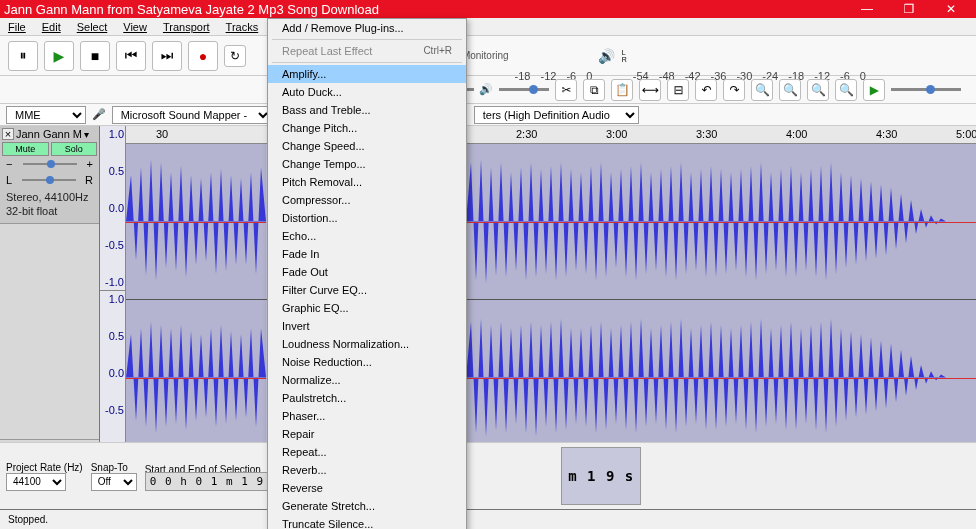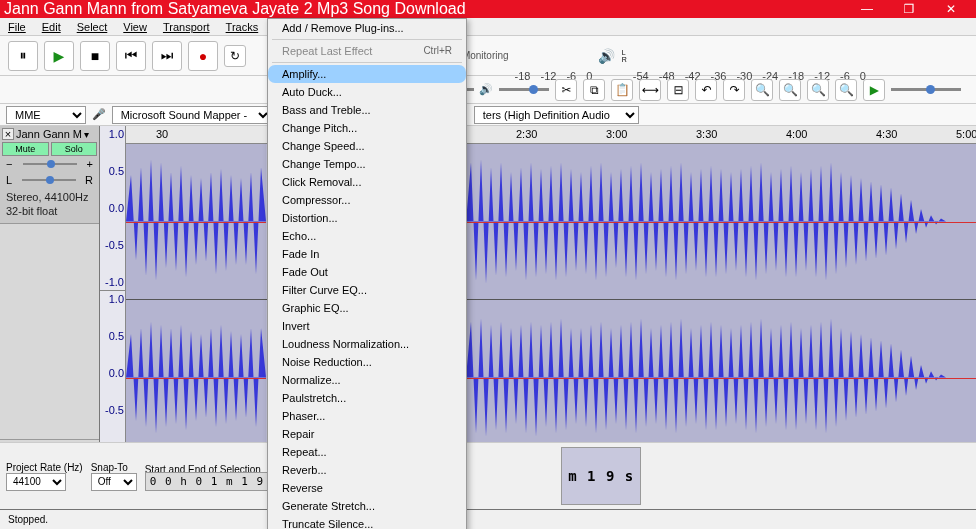--- a/index.html
+++ b/index.html
@@ -1,19 +1,19 @@
 <!DOCTYPE html>
 <html><head>
 <meta charset="utf-8">
 <style>
 * { margin: 0; padding: 0; box-sizing: border-box; font-family: "Segoe UI", Tahoma, sans-serif; font-size: 11px; }
 body { background: #fff; width: 976px; height: 529px; overflow: hidden; position: relative; }
 
 .titlebar { background: #e81123; height: 18px; display: flex; align-items: center; color: #fff; padding: 0 4px; }
-.titlebar .title { flex: 1; font-size: 16px; }
+.titlebar .title { flex: 1; font-size: 13px; }
 .titlebar .winbtns { display: flex; gap: 24px; padding-right: 12px; }
 .titlebar .winbtn { width: 18px; text-align: center; cursor: pointer; font-size: 12px; }
 
 .menubar { background: #f0f0f0; height: 18px; display: flex; align-items: center; border-bottom: 1px solid #ccc; }
 .menubar .menu-item { padding: 2px 8px; cursor: pointer; text-decoration: underline; }
 .menubar .menu-item.open { background: #cce8ff; border: 1px solid #99d1ff; padding: 1px 7px; }
 .menubar .dark-arrow { color: #555; padding: 0 4px; }
 
 .toolbar { background: #f8f8f8; height: 40px; display: flex; align-items: center; padding: 2px 8px; gap: 6px; border-bottom: 1px solid #ccc; }
 .tbtn { width: 30px; height: 30px; border: 1px solid #bbb; border-radius: 3px; background: #fff; display: flex; align-items: center; justify-content: center; cursor: pointer; font-size: 14px; }
@@ -52,21 +52,21 @@
 .wave-tracks { height: calc(100% - 18px); display: flex; flex-direction: column; }
 .wave-ch { flex: 1; background: #b4b4d0; border-bottom: 1px solid #555; position: relative; overflow: hidden; }
 .wave-ch::before { content: ""; position: absolute; left: 0; right: 0; top: 50%; height: 1px; background: #d83030; }
 .wave-svg { width: 100%; height: 100%; }
 .wave-fill { fill: #3838d8; }
 .wave-gap { position: absolute; top: 0; bottom: 0; background: #c0c0d8; }
 
 .effect-menu { position: absolute; left: 267px; top: 18px; width: 200px; background: #f0f0f0; border: 1px solid #999; box-shadow: 2px 2px 6px rgba(0,0,0,.3); z-index: 100; }
 .effect-menu .mi { padding: 3px 14px; cursor: pointer; display: flex; justify-content: space-between; font-size: 11px; }
 .effect-menu .mi.disabled { color: #888; }
-.effect-menu .mi.highlighted { background: #9cd0ff; border-radius: 7px; }
+.effect-menu .mi.highlighted { background: #9cd0ff; }
 .effect-menu .sep { height: 1px; background: #ccc; margin: 2px 4px; }
 .effect-menu .shortcut { color: #666; font-size: 10px; }
 
 .status-area { position: absolute; bottom: 0; left: 0; right: 0; background: #f0f0f0; border-top: 1px solid #ccc; }
 .selection-row { display: flex; align-items: center; padding: 4px 6px; gap: 8px; border-bottom: 1px solid #737373; }
 .sel-label { font-size: 10px; }
 .sel-select { height: 18px; border: 1px solid #999; background: #fff; font-size: 10px; padding: 0 2px; }
 .sel-time { background: #ddd; border: 1px solid #999; padding: 2px 4px; font-family: monospace; font-size: 11px; letter-spacing: 1px; }
 .sel-time.big { font-size: 14px; padding: 20px 6px; background: #c8c8dd; font-weight: bold; }
 .status-line { padding: 4px 8px; font-size: 10px; }
@@ -274,21 +274,21 @@
     <span>Repeat Last Effect</span>
     <span class="shortcut">Ctrl+R</span>
   </div>
   <div class="sep"></div>
   <div class="mi highlighted">Amplify...</div>
   <div class="mi">Auto Duck...</div>
   <div class="mi">Bass and Treble...</div>
   <div class="mi">Change Pitch...</div>
   <div class="mi">Change Speed...</div>
   <div class="mi">Change Tempo...</div>
-  <div class="mi">Click Removal...</div>
+  <div class="mi">Pitch Removal...</div>
   <div class="mi">Compressor...</div>
   <div class="mi">Distortion...</div>
   <div class="mi">Echo...</div>
   <div class="mi">Fade In</div>
   <div class="mi">Fade Out</div>
   <div class="mi">Filter Curve EQ...</div>
   <div class="mi">Graphic EQ...</div>
   <div class="mi">Invert</div>
   <div class="mi">Loudness Normalization...</div>
   <div class="mi">Noise Reduction...</div>

